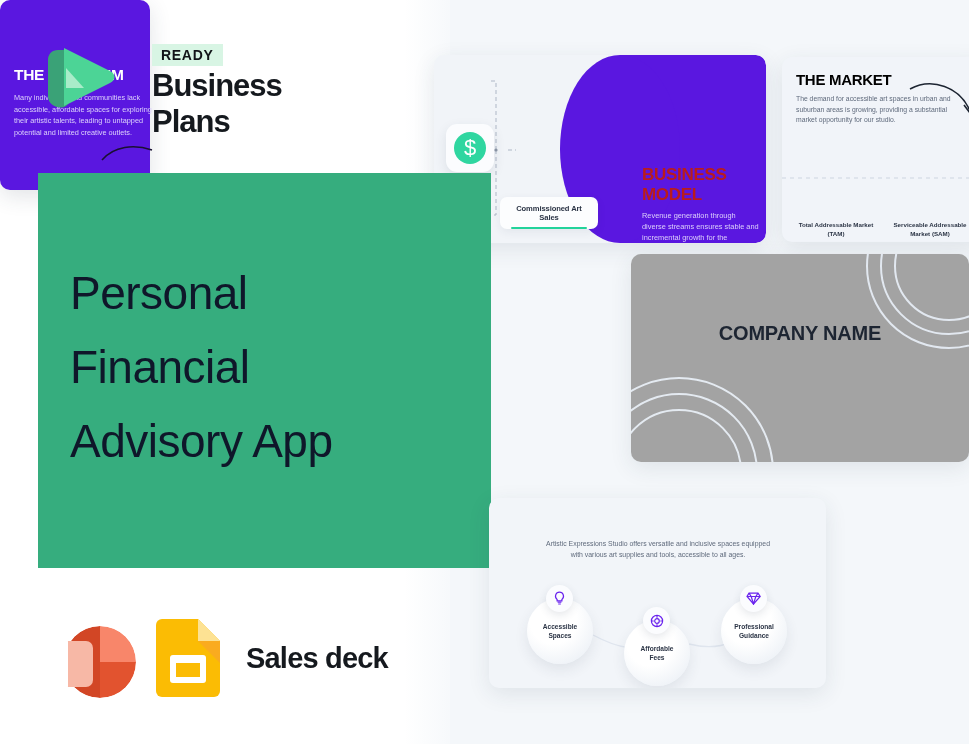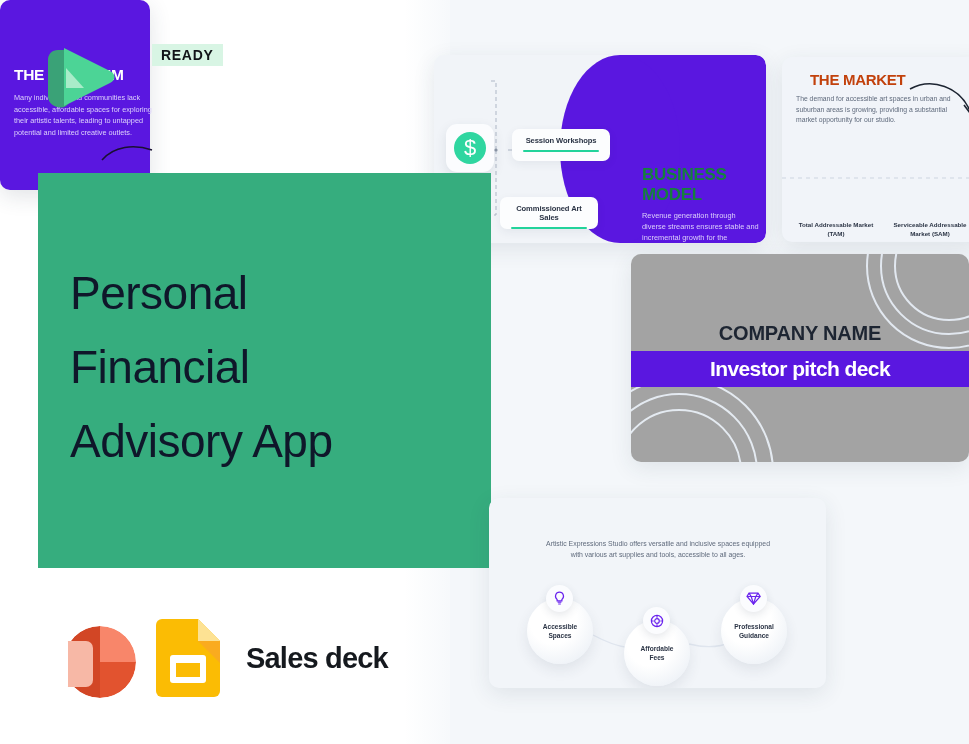--- a/index.html
+++ b/index.html
@@ -90,21 +90,21 @@
     position: absolute; right: 0; top: 0; width: 146px; height: 188px;
     background: #5a17e0;
     border-top-right-radius: 10px; border-bottom-right-radius: 10px;
   }
   .bm-purple::before {
     content: ""; position: absolute; left: -60px; top: 0; width: 120px; height: 188px;
     background: #5a17e0; border-radius: 60px / 94px;
   }
   .bm-title {
     position: absolute; left: 208px; top: 110px; width: 120px;
-    color: #15803d; font-size: 17px; font-weight: 700; line-height: 20px; letter-spacing: -0.3px;
+    color: #b91c1c; font-size: 17px; font-weight: 700; line-height: 20px; letter-spacing: -0.3px;
     z-index: 3;
   }
   .bm-body {
     position: absolute; left: 208px; top: 155px; width: 118px;
     color: #ddd0fb; font-size: 7.4px; line-height: 11px;
     z-index: 3;
   }
   .bm-dollar {
     position: absolute; left: 446px; top: 124px; width: 48px; height: 48px;
     background: #fbfcfe; border-radius: 11px;
@@ -128,21 +128,21 @@
   .bm-item i {
     display: block; margin: 5px 2px 0 2px; height: 2.2px;
     background: #22d39b; border-radius: 2px;
   }
   #bm-item-0 { left: 484px; top: 66px; width: 98px; height: 32px; }
   #bm-item-1 { left: 512px; top: 129px; width: 98px; height: 32px; }
   #bm-item-2 { left: 500px; top: 197px; width: 98px; height: 32px; }
 
   
   #slide-market { left: 782px; top: 57px; width: 205px; height: 185px; background: #f1f4f9; }
-  .mk-title { position: absolute; left: 28px; top: 14px; color: #c2410c; font-size: 15px; font-weight: 700; letter-spacing: -0.3px; }
+  .mk-title { position: absolute; left: 14px; top: 14px; color: #000000; font-size: 15px; font-weight: 700; letter-spacing: -0.3px; }
   .mk-body { position: absolute; left: 14px; top: 37px; width: 160px; color: #5f6a7c; font-size: 6.8px; line-height: 10.5px; }
   .mk-gauge { position: absolute; top: 85px; width: 72px; height: 72px; }
   .mk-disc {
     position: absolute; left: 0; top: 0; width: 72px; height: 72px; border-radius: 50%;
     background: radial-gradient(circle at 38% 32%, #ffffff 36%, #edf1f7 78%, #e4e9f1 100%);
     box-shadow: inset 0 -2px 7px rgba(255,255,255,0.9), 0 5px 14px rgba(40,55,80,0.09);
   }
   .mk-badge {
     position: absolute; left: 26px; top: -6px; width: 20px; height: 20px; border-radius: 50%;
     background: #fafcfe; box-shadow: 0 3px 8px rgba(40,55,80,0.12);
@@ -207,24 +207,20 @@
       <path d="M62 95 L62 160 L56 160" stroke="#aeb7c6" stroke-width="1" fill="none" stroke-dasharray="4 3"></path>
       <path d="M74 95 L82 95" stroke="#aeb7c6" stroke-width="1" fill="none" stroke-dasharray="4 3"></path>
       <circle cx="62" cy="95" r="1.6" fill="#8b95a6"></circle>
     </svg>
     <div class="bm-title" style="white-space:pre-line">BUSINESS
 MODEL</div>
     <div class="bm-body">Revenue generation through diverse streams ensures stable and incremental growth for the business.</div>
   </div>
   <div class="bm-dollar">
     <div class="bm-dollar-circle">$</div>
-  </div>
-  <div class="bm-item" id="bm-item-1">
-    <span>Session Workshops</span>
-    <i></i>
   </div>
   <div class="bm-item" id="bm-item-2">
     <span>Commissioned Art Sales</span>
     <i></i>
   </div>
 
   <div class="card" id="slide-market">
     <div class="mk-title">THE MARKET</div>
     <div class="mk-body">The demand for accessible art spaces in urban and suburban areas is growing, providing a substantial market opportunity for our studio.</div>
     <svg width="80" height="50" style="position:absolute;left:126px;top:18px">
@@ -258,23 +254,20 @@
           <circle cx="318" cy="12" r="82"></circle>
         </g>
         <g fill="none" stroke="#e4eaf1" stroke-width="2">
           <circle cx="48" cy="218" r="62"></circle>
           <circle cx="48" cy="218" r="78"></circle>
           <circle cx="48" cy="218" r="94"></circle>
         </g>
       </svg>
     </div>
     <div class="cn-name">COMPANY NAME</div>
-    <div class="cn-band">
-      <span>Investor pitch deck</span>
-    </div>
   </div>
 
   <div class="card" id="slide-solution">
     <div class="sol-body">Artistic Expressions Studio offers versatile and inclusive spaces equipped with various art supplies and tools, accessible to all ages.</div>
 
     <svg width="337" height="190" style="position:absolute;left:0;top:0">
       <path d="M104 137 C132 152, 146 152, 168 146" stroke="#dfe5ee" stroke-width="1.4" fill="none"></path>
       <path d="M200 146 C224 152, 240 148, 262 134" stroke="#dfe5ee" stroke-width="1.4" fill="none"></path>
     </svg>
 
@@ -334,20 +327,21 @@
   </div>
 
   <div class="logo-wrap">
     <svg class="logo-mark" viewBox="0 0 78 78">
       <path d="M8 22 C8 16 12 12 18 12 L26 12 L26 50 L44 50 L26 68 C20 72 8 68 8 58 Z" fill="#3aa277"></path>
       <path d="M24 10 L70 33 C76 36 76 42 70 45 L24 68 Z" fill="#4cd496"></path>
       <path d="M26 30 L26 50 L44 50 Z" fill="#a9ecc9"></path>
     </svg>
     <div class="logo-text">
       <span class="ready-badge">READY</span>
+      <div class="bp-text">Business Plans</div>
     </div>
   </div>
 
   <div class="formats">
     <div class="ppt-icon">
       <div class="ppt-circle">
         <svg width="72" height="72" viewBox="0 0 72 72">
           <path d="M36 0 A36 36 0 0 0 36 72 L36 36 Z" fill="#d24625"></path>
           <path d="M36 0 A36 36 0 0 1 72 36 L36 36 Z" fill="#f8866a"></path>
           <path d="M72 36 A36 36 0 0 1 36 72 L36 36 Z" fill="#e2532f"></path>

